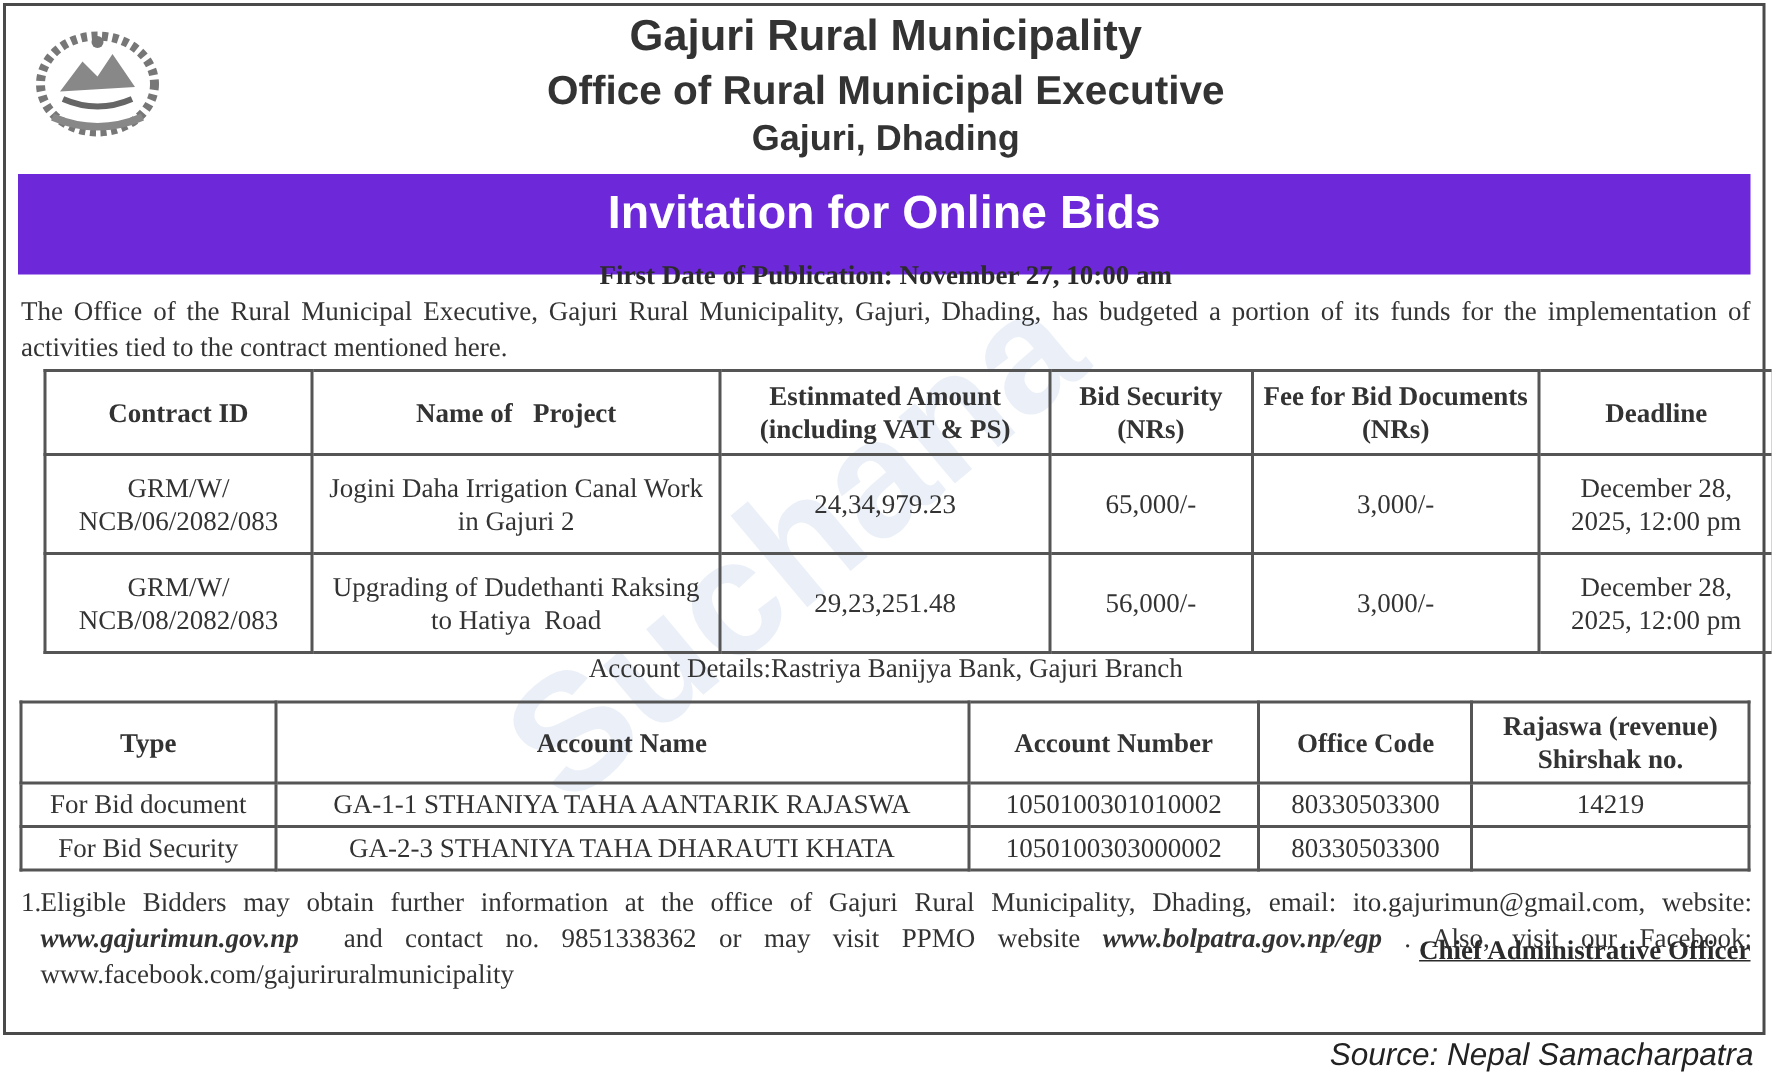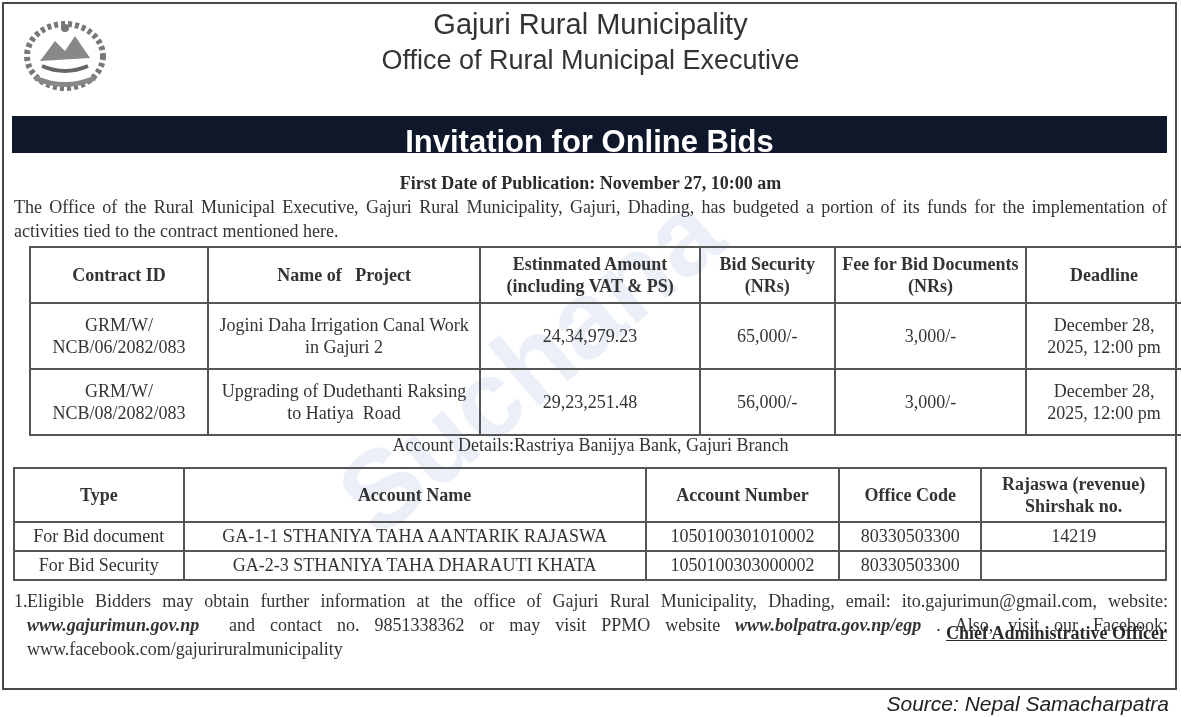--- a/index.html
+++ b/index.html
@@ -1,23 +1,23 @@
 <!DOCTYPE html>
 <html><head>
 <meta charset="utf-8">
 <style>
   html, body { margin: 0; padding: 0; background: #ffffff; }
   body { width: 1181px; height: 717px; position: relative; overflow: hidden; font-family: "Liberation Serif", serif; color: #2b2b2b; }
   .frame { position: absolute; left: 2px; top: 2px; width: 1175px; height: 688px; border: 2px solid #4a4a4a; box-sizing: border-box; background: #fff; }
   .emblem { position: absolute; left: 20px; top: 16px; width: 90px; height: 80px; }
-  .head { position: absolute; left: 0; right: 0; top: 6px; text-align: center; font-family: "Liberation Sans", sans-serif; font-weight: normal; color: #333; }
+  .head { position: absolute; left: 0; right: 0; top: 6px; text-align: center; font-family: "Liberation Sans", sans-serif; font-weight: bold; color: #333; }
   .head .l1 { font-size: 29px; line-height: 36px; }
   .head .l2 { font-size: 27px; line-height: 36px; }
   .head .l3 { font-size: 24px; line-height: 30px; }
-  .banner { position: absolute; left: 12px; top: 116px; width: 1155px; height: 37px; background: #0f172a; color: #fff; text-align: center; font-family: "Liberation Sans", sans-serif; font-weight: bold; font-size: 31px; line-height: 51px; }
+  .banner { position: absolute; left: 12px; top: 116px; width: 1155px; height: 67px; background: #6d28d9; color: #fff; text-align: center; font-family: "Liberation Sans", sans-serif; font-weight: bold; font-size: 31px; line-height: 51px; }
   .pubdate { position: absolute; left: 0; right: 0; top: 172px; text-align: center; font-weight: bold; font-size: 18px; line-height: 22px; color: #2b2b2b; }
   .intro { position: absolute; left: 14px; top: 195px; width: 1153px; font-size: 18px; line-height: 24px; text-align: justify; text-align-last: left; color: #333; }
   table { border-collapse: collapse; position: absolute; font-size: 18px; color: #333; }
   td, th { border: 2px solid #555; text-align: center; vertical-align: middle; padding: 0 4px; line-height: 22px; }
   th { font-weight: bold; }
   .t1 { left: 29px; top: 246px; width: 1154px; }
   .t1 th { height: 54px; }
   .t1 td { height: 64px; }
   .acct { position: absolute; left: 0; top: 434px; width: 1181px; text-align: center; font-size: 18px; line-height: 22px; color: #333; }
   .t2 { left: 13px; top: 467px; width: 1154px; }
@@ -42,20 +42,21 @@
   <ellipse cx="45" cy="40" rx="38" ry="32" fill="none" stroke="#777" stroke-width="6" stroke-dasharray="4 3"></ellipse>
   <path d="M20 45 L35 25 L45 35 L55 20 L70 42 Z" fill="#888"></path>
   <path d="M22 50 Q45 60 68 50" fill="none" stroke="#666" stroke-width="4"></path>
   <path d="M15 62 Q45 75 75 62" fill="none" stroke="#888" stroke-width="5"></path>
   <circle cx="45" cy="12" r="4" fill="#777"></circle>
 </svg>
 
 <div class="head">
   <div class="l1">Gajuri Rural Municipality</div>
   <div class="l2">Office of Rural Municipal Executive</div>
+  <div class="l3">Gajuri, Dhading</div>
 </div>
 
 <div class="banner">Invitation for Online Bids</div>
 
 <div class="pubdate">First Date of Publication: November 27, 10:00 am</div>
 
 <div class="intro">The Office of the Rural Municipal Executive, Gajuri Rural Municipality, Gajuri, Dhading, has budgeted a portion of its funds for the implementation of activities tied to the contract mentioned here.</div>
 
 <table class="t1">
   <colgroup>

